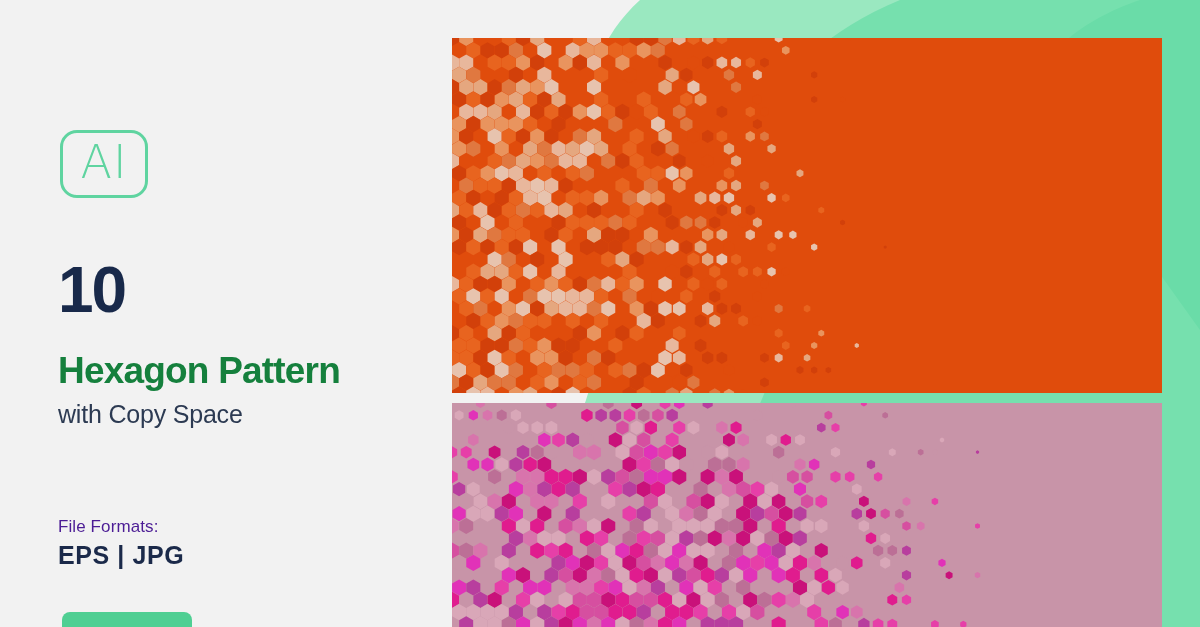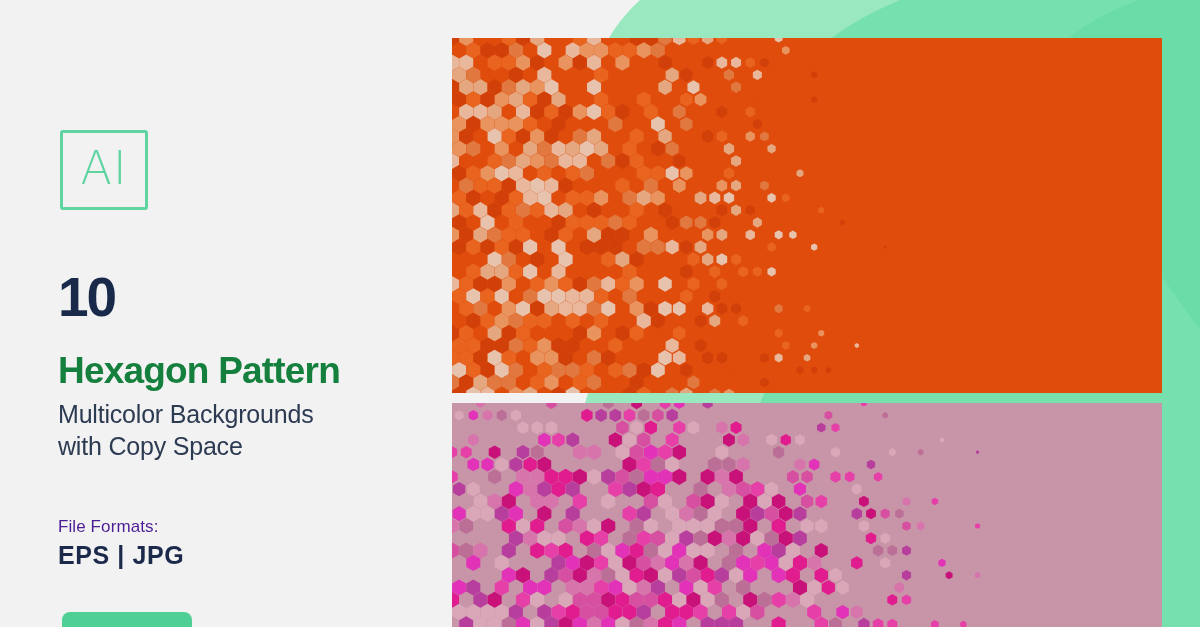--- a/index.html
+++ b/index.html
@@ -17,38 +17,38 @@
   
   .left-panel{
     position:absolute; left:0; top:0;
     width:452px; height:627px;
     background:#F2F2F2;
     z-index:5;
   }
 
   .ai-badge{
     position:absolute; left:60px; top:130px;
-    width:88px; height:80px;
+    width:88px; height:68px;
     border:3px solid #5FD4A0;
-    border-radius:3px;
+    border-radius:17px;
     display:flex; align-items:center; justify-content:center;
   }
   .ai-badge-label{
     font-family:"DejaVu Sans", sans-serif;
     font-size:46px;
     font-weight:300;
     color:#5FD4A0;
     letter-spacing:1px;
     line-height:1;
     transform:translateY(-2px);
   }
 
   .count-number{
-    position:absolute; left:58px; top:270px;
-    font-size:55px;
+    position:absolute; left:58px; top:258px;
+    font-size:64px;
     font-weight:bold;
     color:#18294A;
     letter-spacing:-2px;
     line-height:1;
   }
 
   .title-main{
     position:absolute; left:58px; top:352px;
     font-size:37px;
     font-weight:bold;
@@ -122,21 +122,20 @@
 
   <div class="ai-badge">
     <span class="ai-badge-label">AI</span>
   </div>
 
   <div class="count-number">10</div>
 
   <div class="title-main">Hexagon Pattern</div>
 
   <div class="title-sub">
-    <div>Multicolor Backgrounds</div>
     <div>with Copy Space</div>
   </div>
 
   <div class="formats-label">File Formats:</div>
   <div class="formats-value">EPS  |  JPG</div>
 
   <button class="cta-button"></button>
 </div>
 
 <div class="preview" id="preview-orange">

